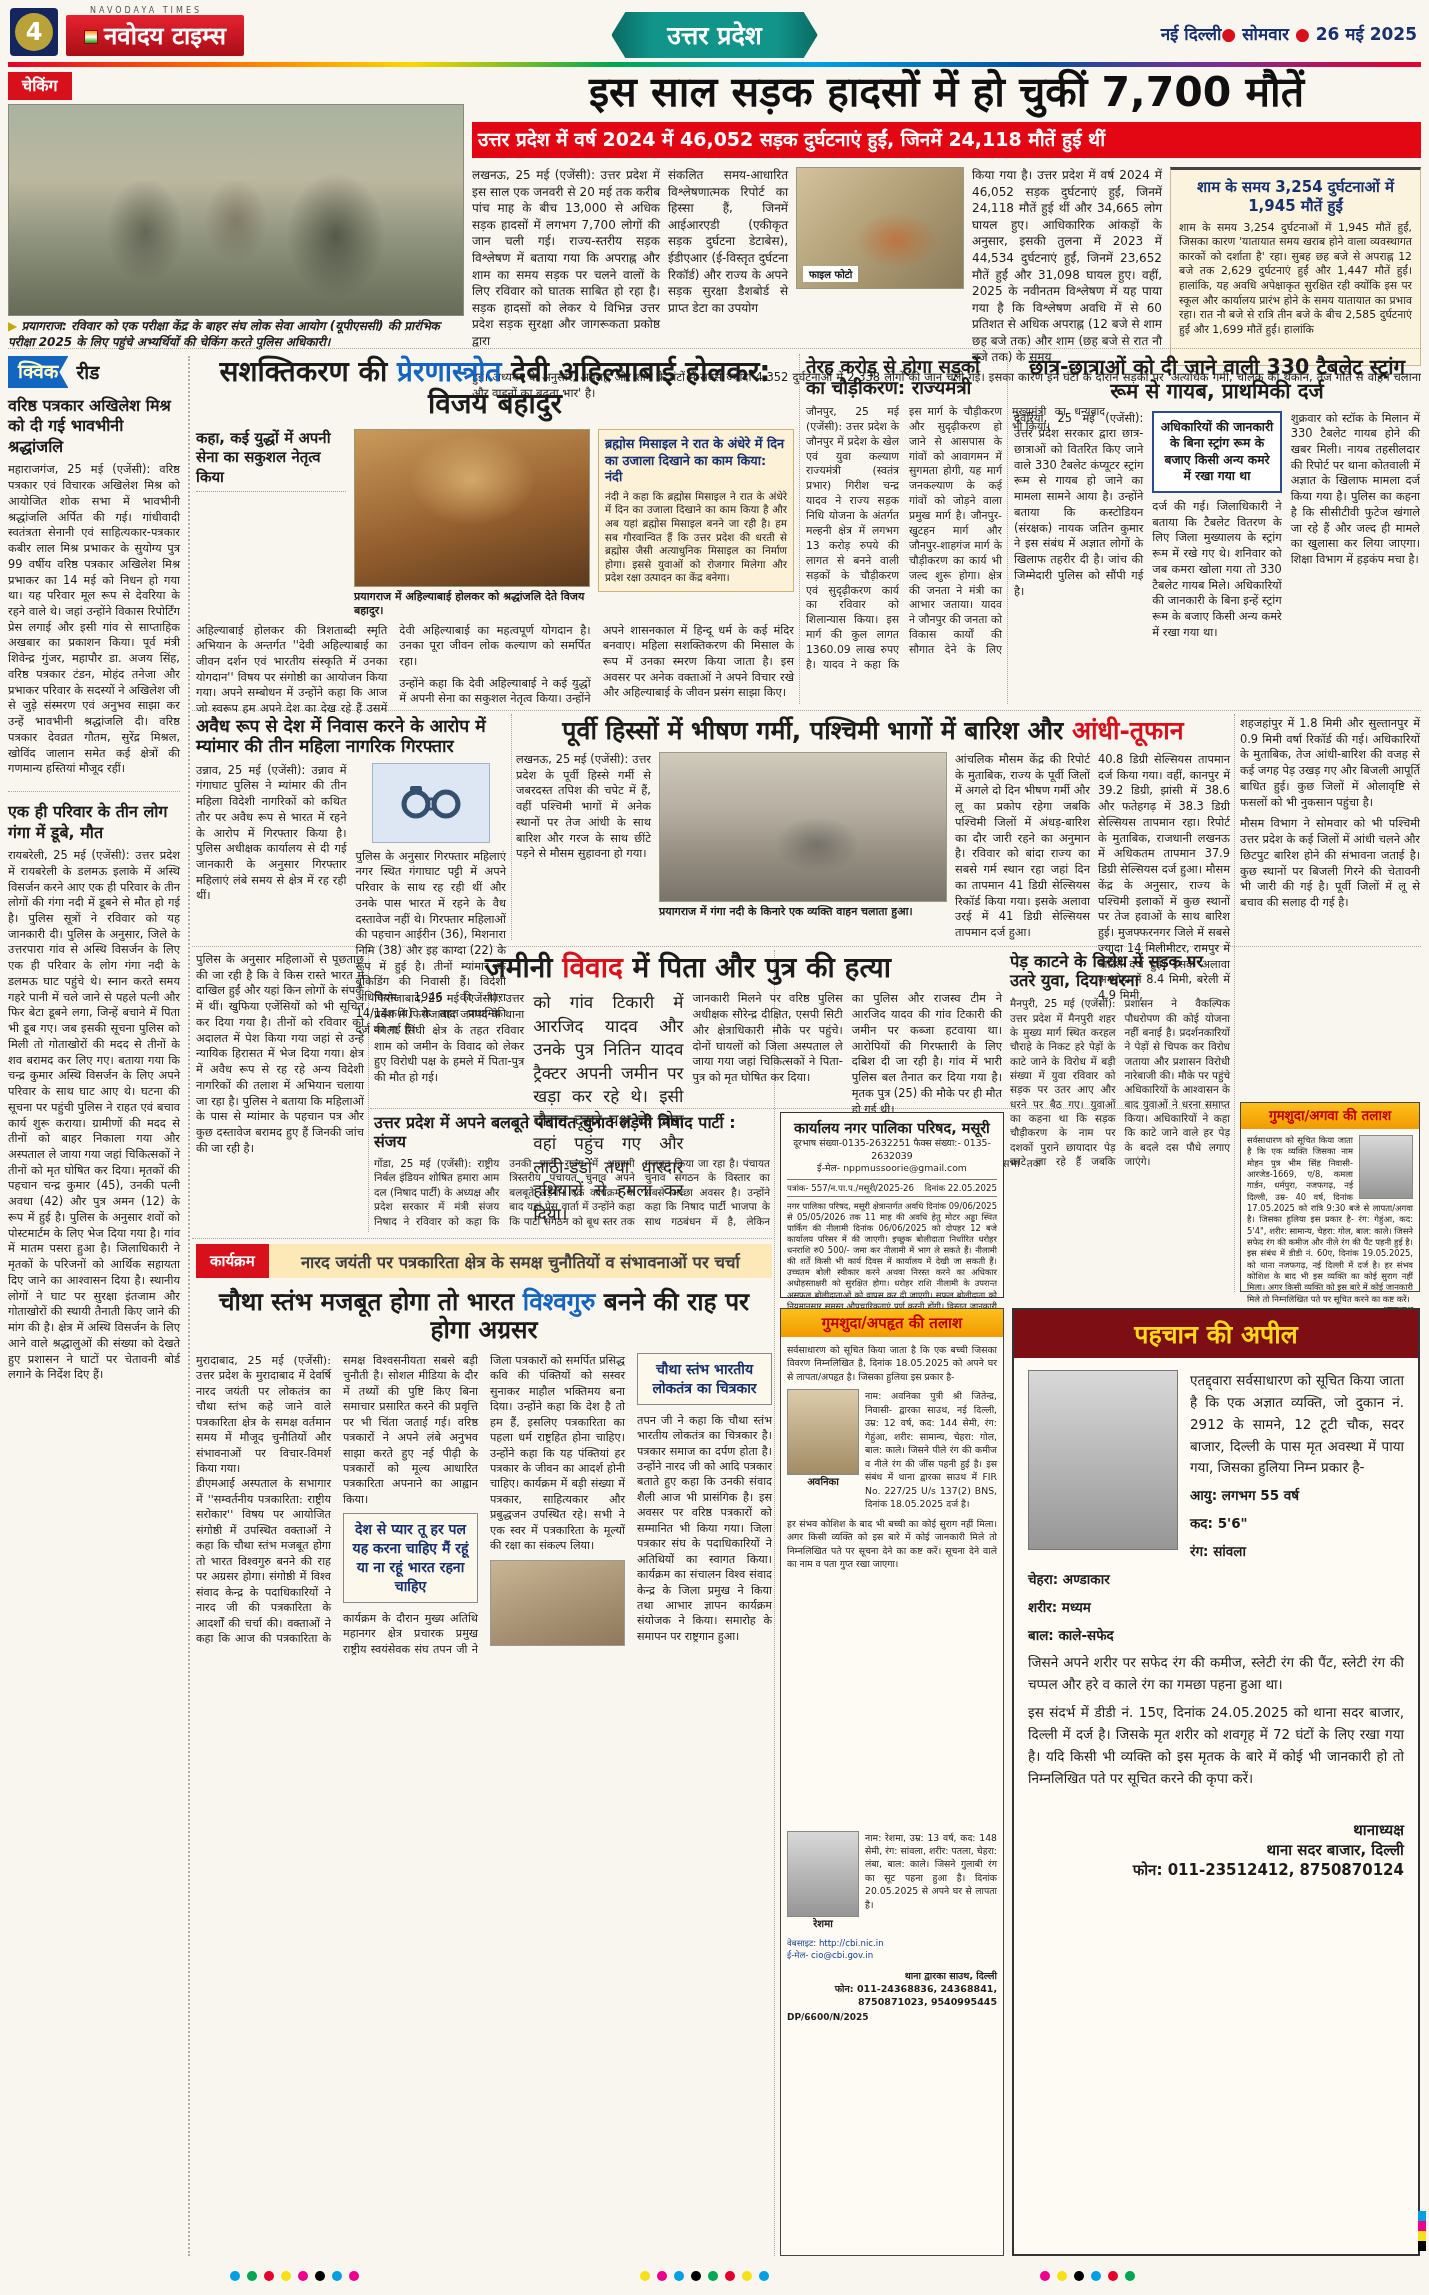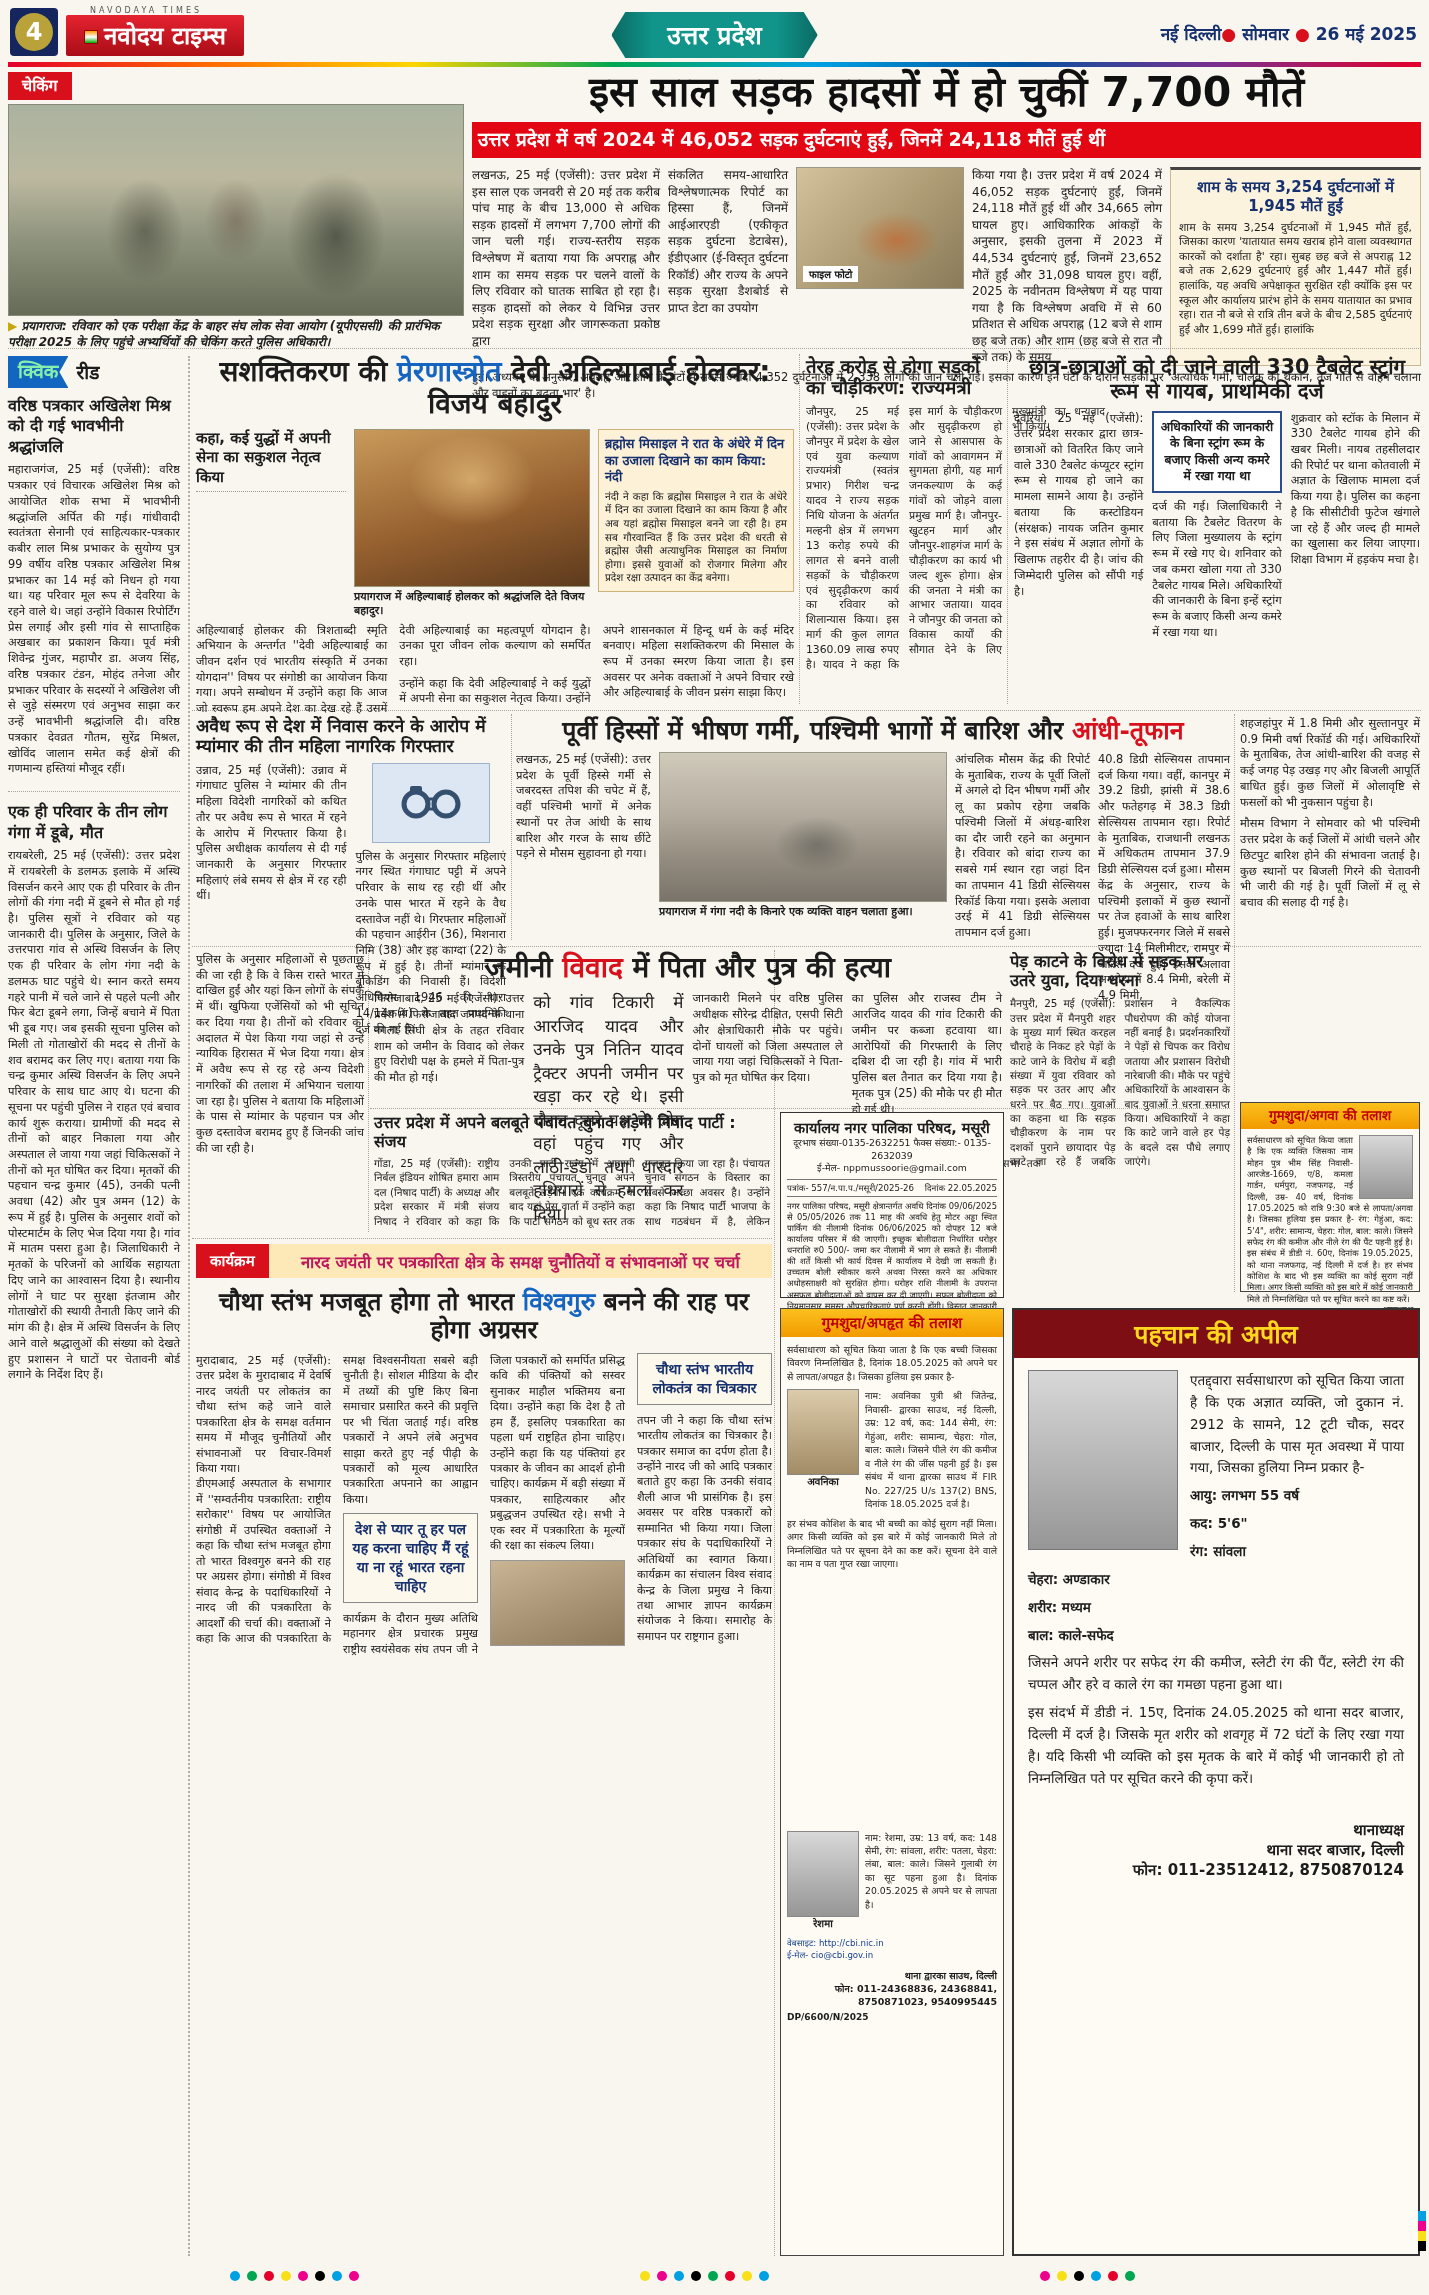--- a/index.html
+++ b/index.html
@@ -53,21 +53,21 @@
 
   
   .kicker { display:inline-block; background:#d8101c; color:#fff; font-weight:bold; font-size:16px; padding:2px 14px 4px; }
   .lead-headline { font-size:41px; font-weight:bold; line-height:1.08; text-align:center; color:#101010; }
   .lead-strap { margin-top:8px; background:#e30613; color:#fff; font-size:19px; font-weight:bold; text-align:left; padding:4px 6px 6px; }
   .statbox { border:1px solid #c9b890; border-top:3px solid #444; background:#fbf3de; padding:8px; }
   .statbox-head { font-size:15px; font-weight:bold; text-align:center; color:#17306e; line-height:1.25; margin-bottom:5px; }
   .statbox-text { font-size:10.8px; line-height:1.35; text-align:justify; }
 
   .qr-head { display:flex; align-items:center; margin-bottom:8px; }
-  .qr-badge { background:#1266c0; color:#86efac; font-weight:bold; font-size:19px; padding:2px 10px 4px; clip-path:polygon(0 0,100% 0,calc(100% - 9px) 50%,100% 100%,0 100%); }
+  .qr-badge { background:#1266c0; color:#fef9c3; font-weight:bold; font-size:19px; padding:2px 10px 4px; clip-path:polygon(0 0,100% 0,calc(100% - 9px) 50%,100% 100%,0 100%); }
   .qr-rest { font-weight:bold; font-size:19px; color:#1b1b1b; padding-left:8px; }
 
   .h-md { font-size:16px; font-weight:bold; line-height:1.28; margin-bottom:5px; }
   .h-lg { font-weight:bold; line-height:1.16; }
   .blue { color:#1464c0; }
   .red { color:#d8101c; }
 
   .quotebox { border:1px solid #cdb27a; background:#fdf1d8; padding:6px; margin-bottom:5px; }
   .quotebox .qh { font-size:12.8px; font-weight:bold; line-height:1.3; color:#17306e; margin-bottom:4px; }
   .quotebox .qt { font-size:10.3px; line-height:1.32; text-align:justify; }
@@ -96,21 +96,21 @@
   .ad-contact { text-align:right; font-size:9.5px; font-weight:bold; line-height:1.35; }
   .weblines { font-size:8.6px; color:#14418f; }
 
   .pehchan { border:2px solid #333; background:#fdfbf4; }
   .pehchan-head { background:#7d0f14; color:#ffd71c; font-size:25px; font-weight:bold; text-align:center; padding:6px 0 8px; }
   .pehchan-body { padding:12px 14px; font-size:13.5px; line-height:1.62; text-align:justify; }
   .pehchan-photo { float:left; width:150px; height:180px; margin:0 12px 8px 0; border:1px solid #777; }
   .trait { font-weight:bold; }
 
   .karya-banner { display:flex; height:34px; }
-  .karya-banner .rest { flex:1; background:#fde9b8; display:flex; align-items:center; justify-content:center; color:#be185d; font-size:16.5px; font-weight:bold; }
+  .karya-banner .rest { flex:1; background:#fde9b8; display:flex; align-items:center; justify-content:center; color:#404040; font-size:16.5px; font-weight:bold; }
   .karya-cols { column-count:4; column-gap:12px; font-size:11.2px; line-height:1.38; text-align:justify; }
   .karya-box { break-inside:avoid; border:1px solid #888; background:#fcf8ec; padding:6px; margin:0 0 8px; font-size:14px; font-weight:bold; text-align:center; line-height:1.35; color:#17306e; }
   .karya-ph { break-inside:avoid; height:86px; border:1px solid #999; margin-bottom:8px; }
 
   
   .dots { display:flex; gap:7px; }
   .dot { width:10px; height:10px; border-radius:50%; }
   .cbar { right:3px; bottom:44px; width:8px; }
   .cbar div { width:8px; height:10px; }
 </style>

